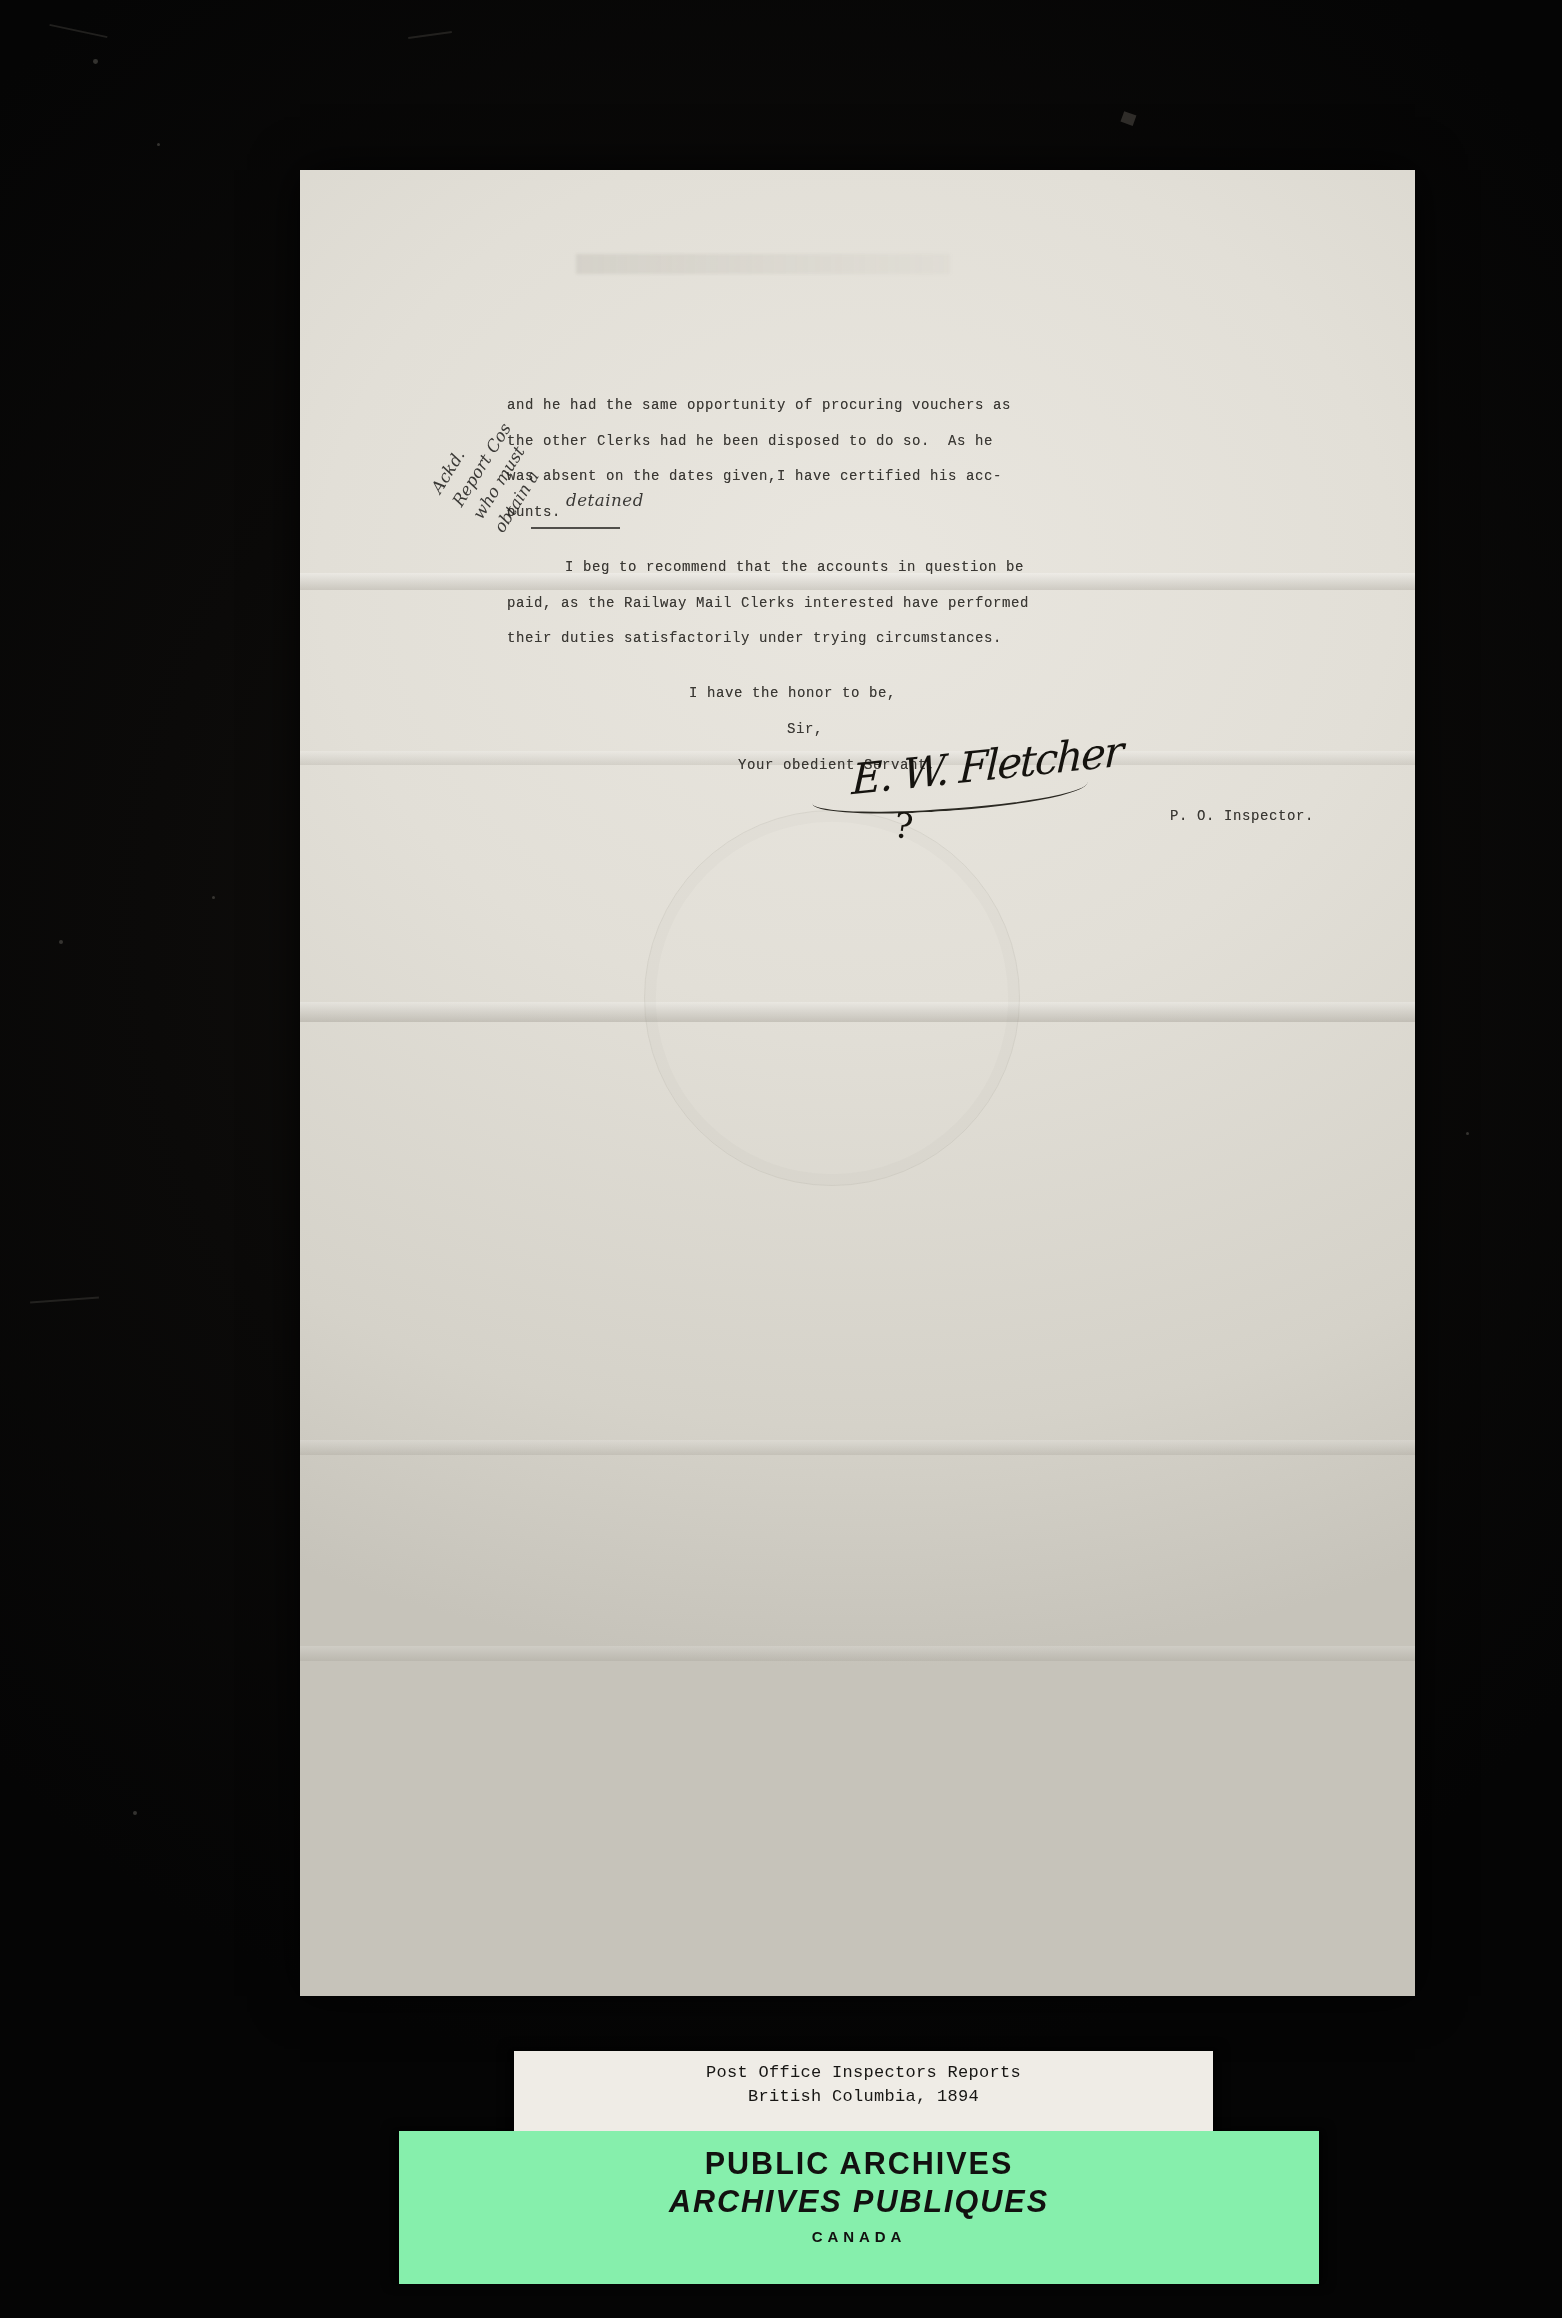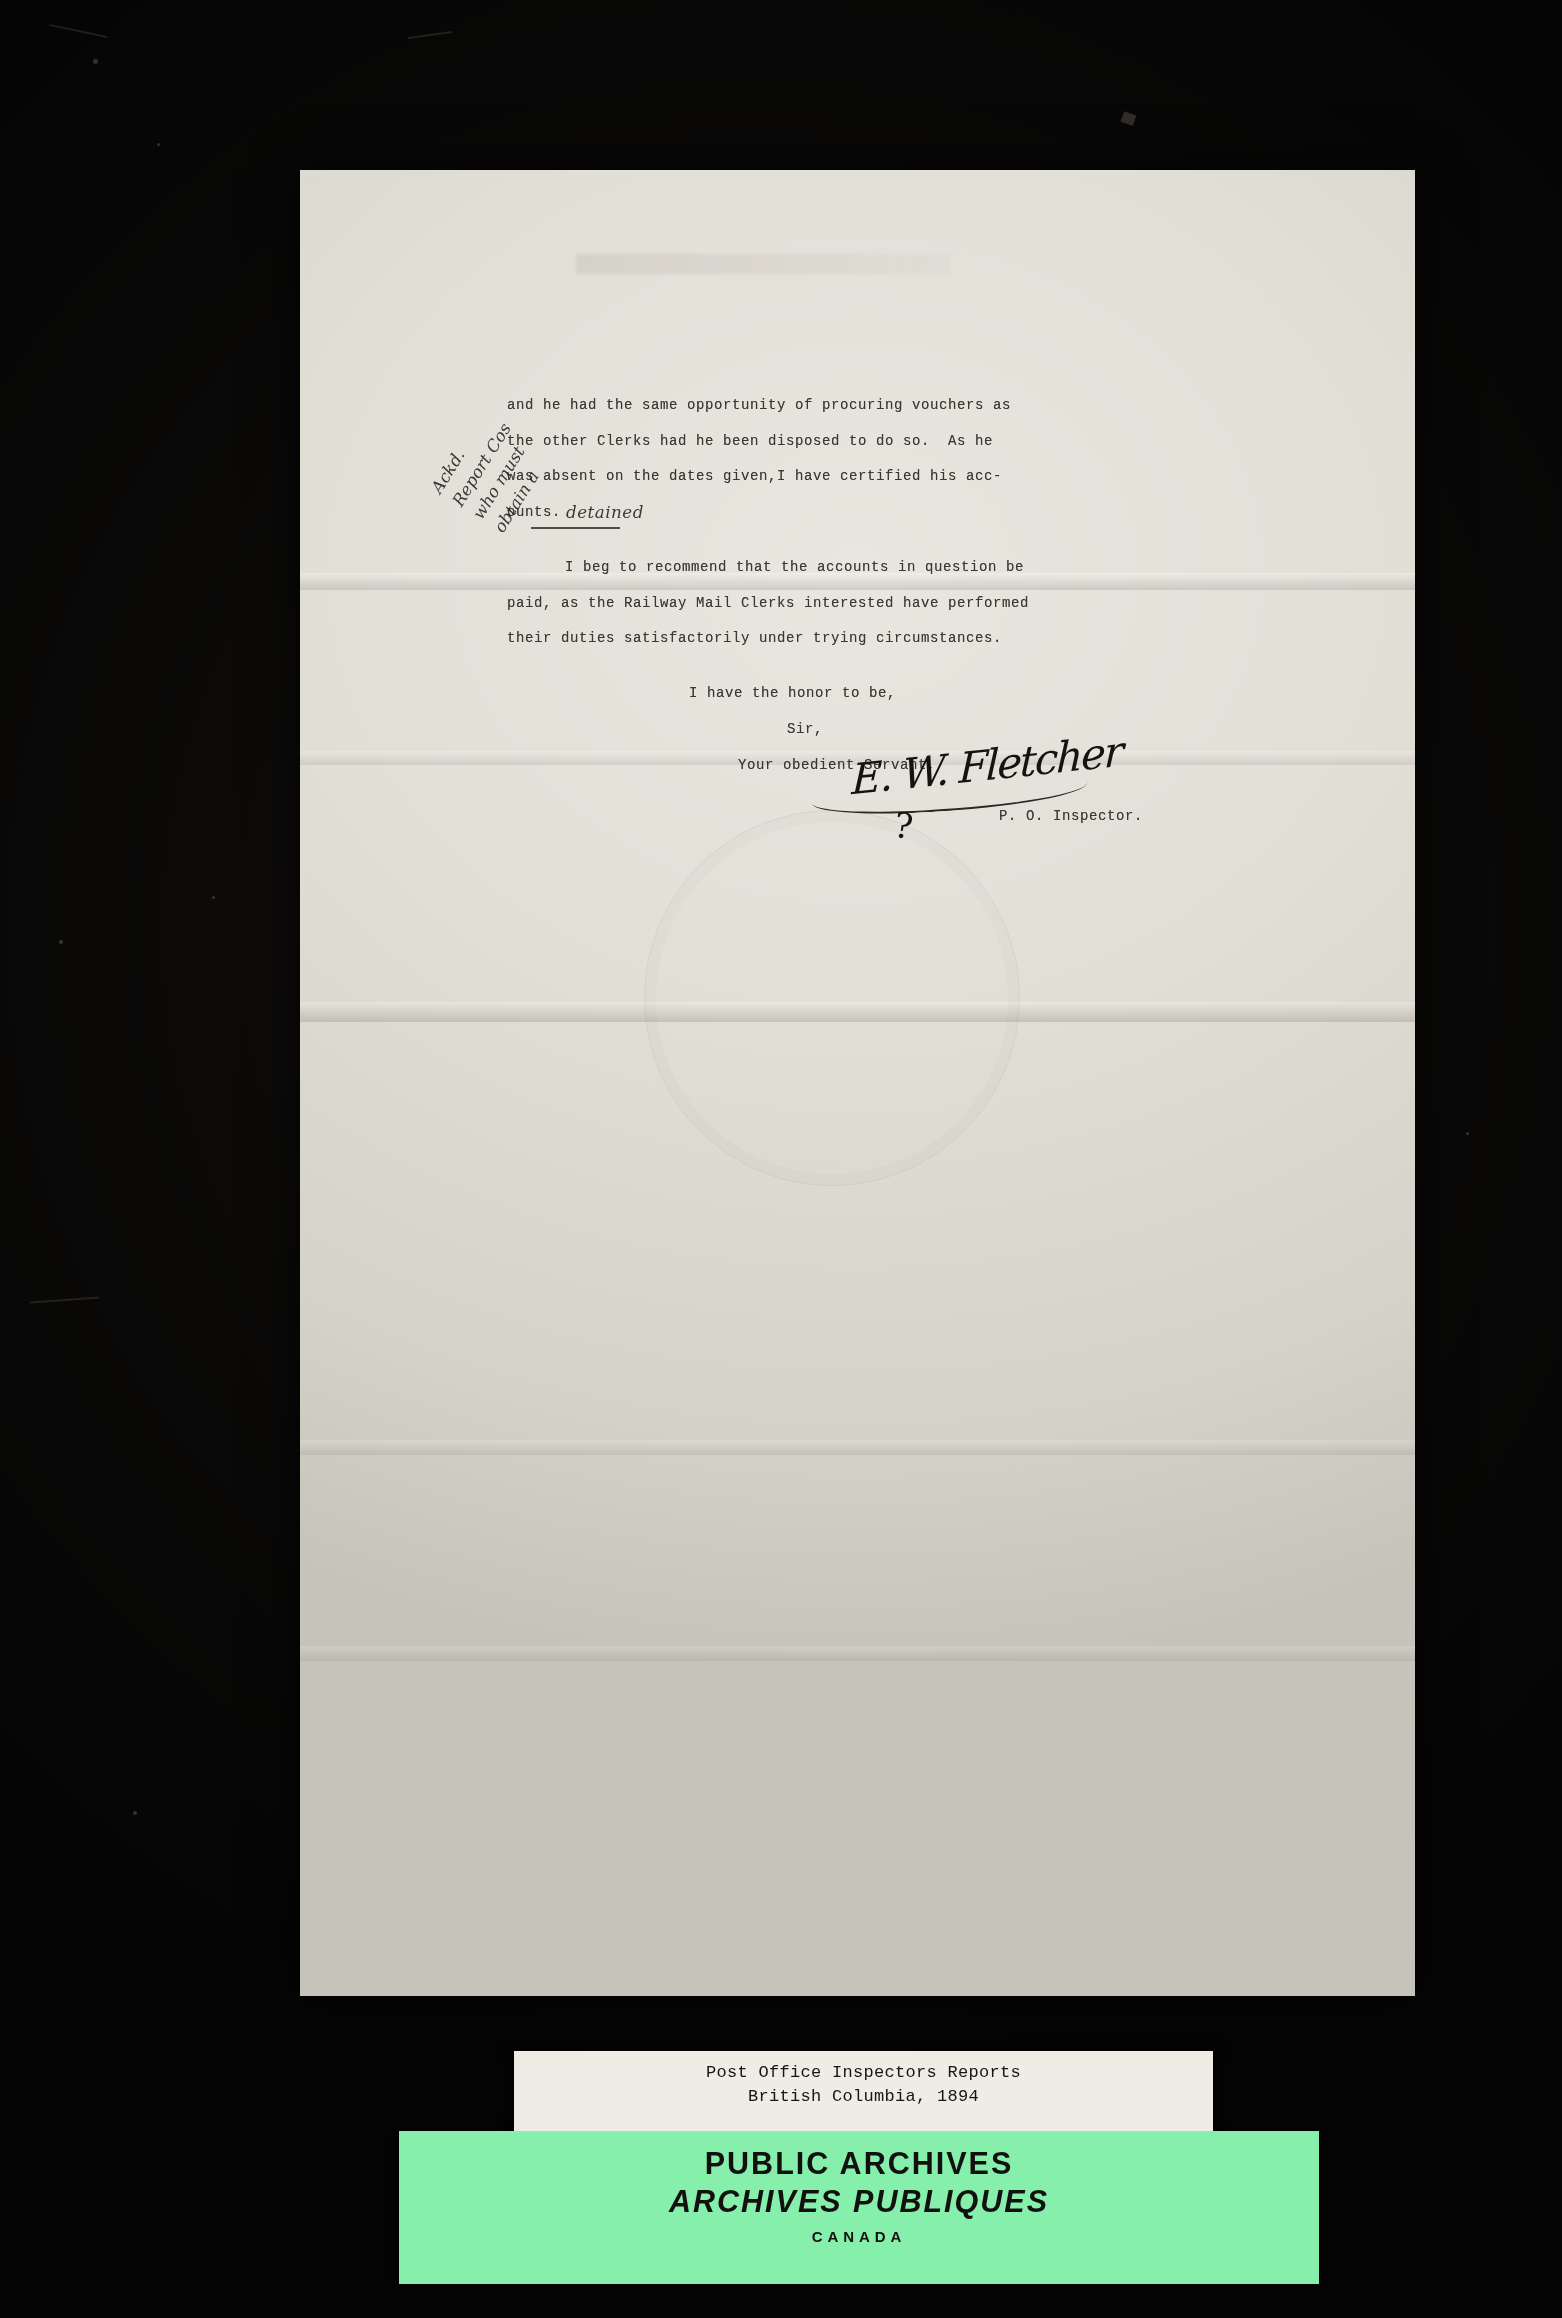--- a/index.html
+++ b/index.html
@@ -73,21 +73,21 @@
   .tline {
     margin-bottom: 21.7px;
     white-space: pre;
     text-shadow: 0 0 0.5px rgba(40,38,34,.55);
     opacity: .88;
   }
   .tline.indent { padding-left: 58px; }
   .tline.sig1 { padding-left: 182px; }
   .tline.sig2 { padding-left: 280px; }
   .tline.sig3 { padding-left: 231px; }
-  .tline.title { padding-left: 492px; margin-top: 37px; }
+  .tline.title { padding-left: 492px; margin-top: 37px; text-align: right; }
   .gap { margin-bottom: 41px; }
 
   .strike {
     position: absolute;
     left: 231px;
     top: 357px;
     width: 89px;
     height: 1.5px;
     background: #2b2925;
     opacity: .8;
@@ -96,21 +96,21 @@
   
   .hand {
     position: absolute;
     color: #1b1a18;
     font-family: "DejaVu Serif", serif;
     font-style: italic;
     opacity: .85;
   }
   #hand-detained {
     left: 266px;
-    top: 332px;
+    top: 320px;
     font-size: 16.7px;
     letter-spacing: 0.5px;
   }
   #hand-margin {
     left: 125px;
     top: 315px;
     width: 162px;
     font-size: 16.7px;
     line-height: 24.6px;
     transform: rotate(-58deg);

